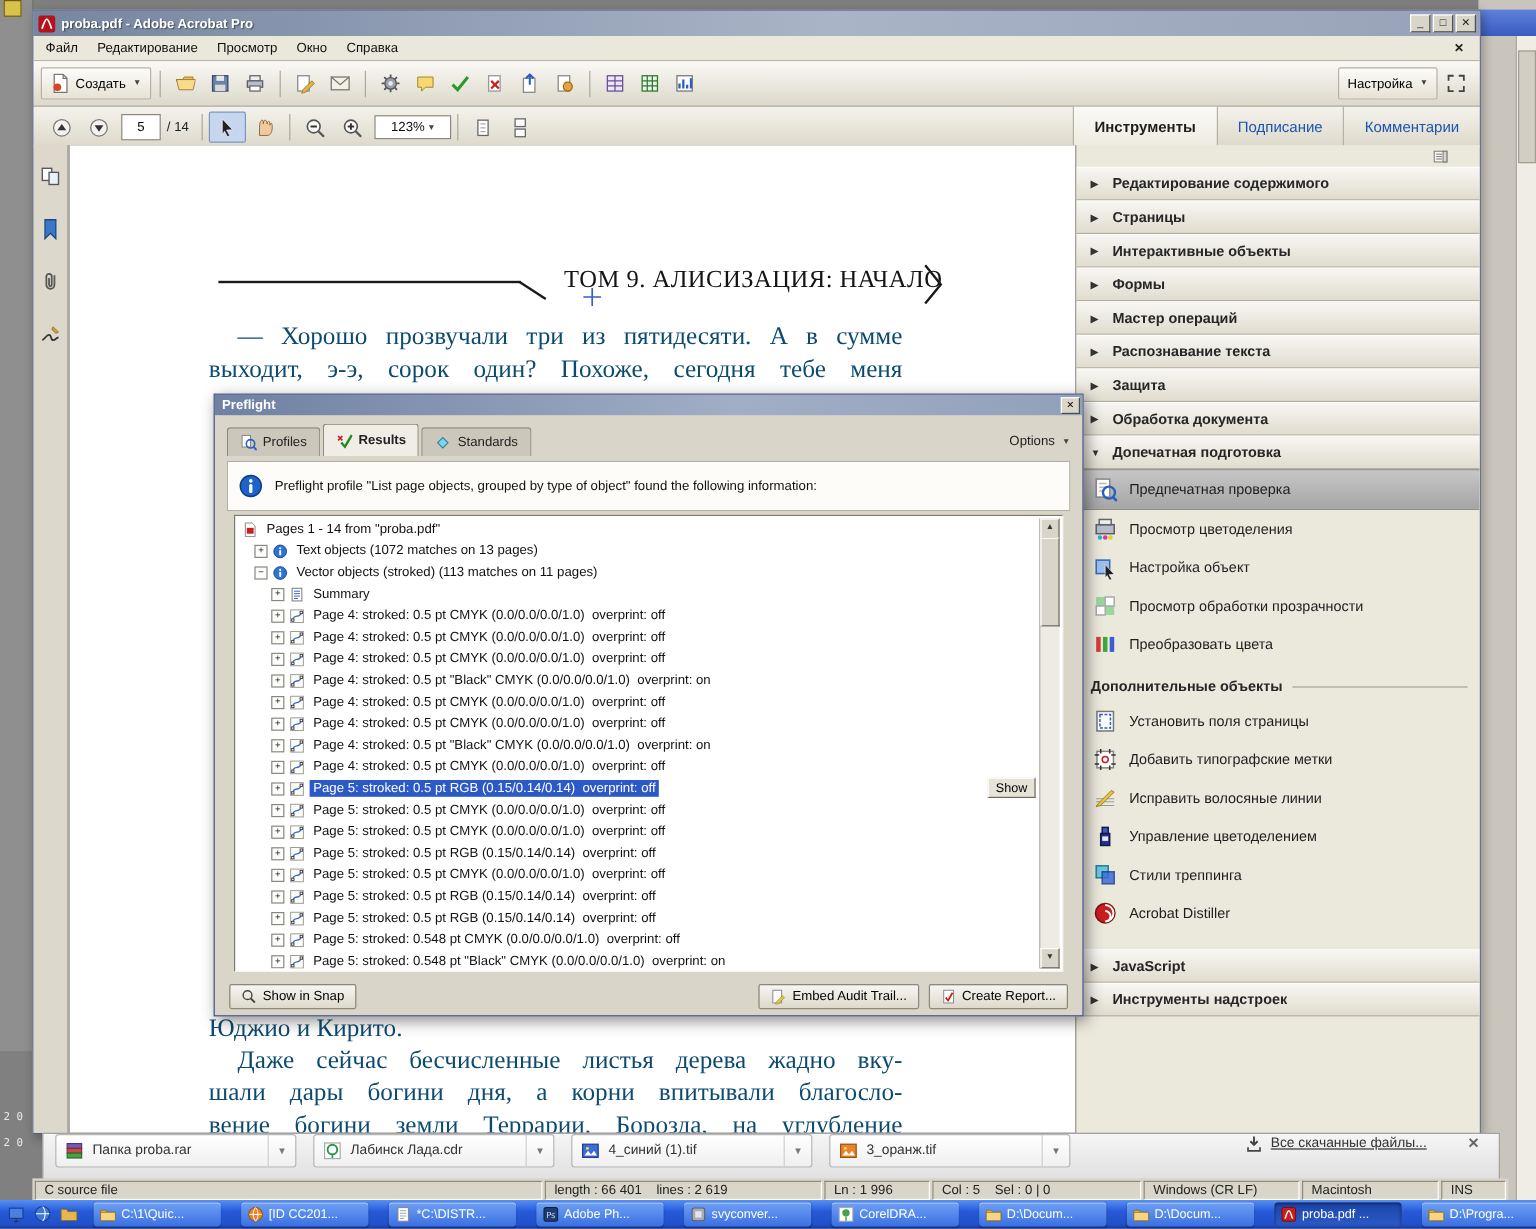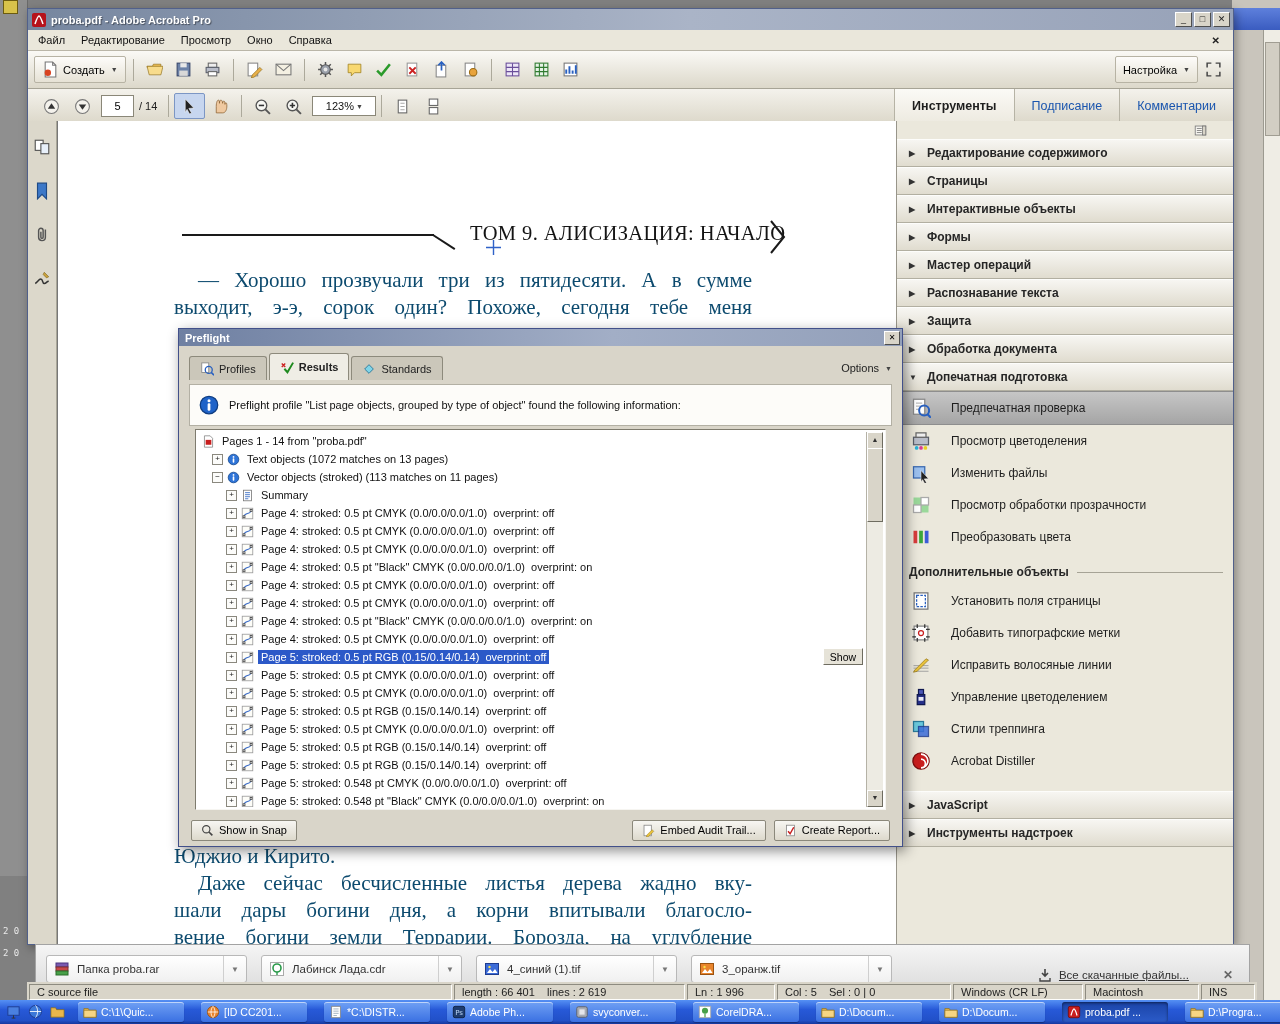--- a/index.html
+++ b/index.html
@@ -75,21 +75,21 @@
   .indent{text-indent:24px}
 
   
   #toolspanel{width:336px;background:#EBE8DC;border-left:1px solid #98958A;font-size:12px;color:#1E1E1E;overflow:hidden}
   #panel-minibar{height:18px;display:flex;justify-content:flex-end;align-items:center;padding-right:26px}
   #panel-minibar .icon{width:13px;height:13px}
   .secrow{height:26px;display:flex;align-items:center;gap:8px;padding-left:12px;
           background:linear-gradient(#F7F6F2,#E0DCCF);border-top:1px solid #FDFDFB;border-bottom:1px solid #B2AFA1;
           font-weight:bold;font-size:12px;color:#262626}
   .secrow .tri{font-size:8px;color:#333;width:10px;flex:none}
-  .pitem{height:32px;display:flex;align-items:center;gap:20px;padding-left:14px;font-size:12px}
+  .pitem{height:32px;display:flex;align-items:center;gap:10px;padding-left:14px;font-size:12px}
   .pitem .icon{width:20px;height:20px}
   .pitem.selected{background:linear-gradient(#C6C6C6,#A5A5A5);border-top:1px solid #8E8E8E;border-bottom:1px solid #8E8E8E}
   #subheader{height:26px;display:flex;align-items:center;gap:8px;padding:0 10px 0 12px;font-weight:bold;color:#262626;margin-top:6px}
   #subheader .hline{flex:1;border-top:1px solid #A6A396;height:0}
   #sections-bottom{margin-top:14px}
 
   
   #preflight{position:absolute;left:178px;top:328px;width:723px;height:517px;background:#D9D5C9;
              border:1px solid #42508A;box-shadow:3px 4px 12px rgba(0,0,0,.45);font-size:11px}
   .ptitle{height:17px;background:linear-gradient(90deg,#6F80A2,#A2AEC6 60%,#93A0BA);display:flex;align-items:center;padding:0 2px 0 6px}
@@ -119,21 +119,21 @@
   .sbtn.up{position:absolute;top:0;left:0;right:0}
   .sthumb{position:absolute;top:16px;left:0;right:0;height:72px;background:#D9D5C9;border:1px solid;border-color:#FFF #6E6C60 #6E6C60 #FFF}
   .pbottom{position:absolute;left:0;right:0;bottom:0;height:32px;display:flex;align-items:center;padding:0 12px;gap:8px}
   .pbtn{height:21px;display:flex;align-items:center;gap:5px;padding:0 9px;font-size:11px;
         background:linear-gradient(#F7F6F2,#DDD9CC);border:1px solid #8B887B;border-radius:2px}
   .pbtn .icon{width:13px;height:13px}
   #audit-btn{margin-left:auto}
 
   
   #downloads{position:absolute;left:35px;top:944px;width:1193px;height:38px;background:linear-gradient(#F5F5F5,#E0E0E0);
-             border:1px solid #A3A3A3;display:flex;align-items:flex-end;padding:0 10px;gap:14px;font-size:11.5px;color:#333}
+             border:1px solid #A3A3A3;display:flex;align-items:flex-start;padding:0 10px;gap:14px;font-size:11.5px;color:#333}
   .dlitem{height:26px;min-width:185px;background:linear-gradient(#FFF,#F0F0F0);border:1px solid #B8B8B8;border-radius:3px;
           display:flex;align-items:center;gap:7px;padding:0 7px;justify-content:space-between}
   .dlmain{display:flex;align-items:center;gap:7px}
   .dd2{color:#777;font-size:8px;border-left:1px solid #CFCFCF;padding-left:7px;align-self:stretch;display:flex;align-items:center}
   #dl-all{margin-left:auto;display:flex;align-items:center;gap:6px;text-decoration:underline}
   #dl-close{margin-left:14px;background:none;border:none;color:#666;font-size:12px;font-weight:bold}
 
   
   #statusbar{position:absolute;left:27px;top:982px;width:1226px;height:18px;background:#D9D5C9;display:flex;gap:2px;padding:1px 2px;font-size:11px;color:#222}
   .sseg{border:1px solid;border-color:#8D8B80 #FDFDFB #FDFDFB #8D8B80;display:flex;align-items:center;padding:0 7px;height:14px;margin-top:1px;white-space:pre;overflow:hidden}
@@ -543,21 +543,21 @@
               </span>
               <span class="plabel">Просмотр цветоделения</span>
             </div>
             <div class="pitem">
               <span class="icon">
                 <svg viewBox="0 0 16 16" xmlns="http://www.w3.org/2000/svg">
                   <rect x="2" y="3" width="9" height="9" fill="#9CC0EE" stroke="#3868B0"></rect>
                   <path d="M8 6l6 6.5-3.4.2 1.8 3-1.4.8-1.7-3.2L8 15z" fill="#222" stroke="#fff" stroke-width=".4"></path>
                 </svg>
               </span>
-              <span class="plabel">Изменить файлы</span>
+              <span class="plabel">Настройка объект</span>
             </div>
             <div class="pitem">
               <span class="icon">
                 <svg viewBox="0 0 16 16" xmlns="http://www.w3.org/2000/svg">
                   <rect x="2" y="2" width="6" height="6" fill="#9AD89A"></rect>
                   <rect x="8" y="8" width="6" height="6" fill="#9AD89A"></rect>
                   <rect x="8" y="2" width="6" height="6" fill="#FFF" stroke="#AAA"></rect>
                   <rect x="2" y="8" width="6" height="6" fill="#FFF" stroke="#AAA"></rect>
                 </svg>
               </span>

